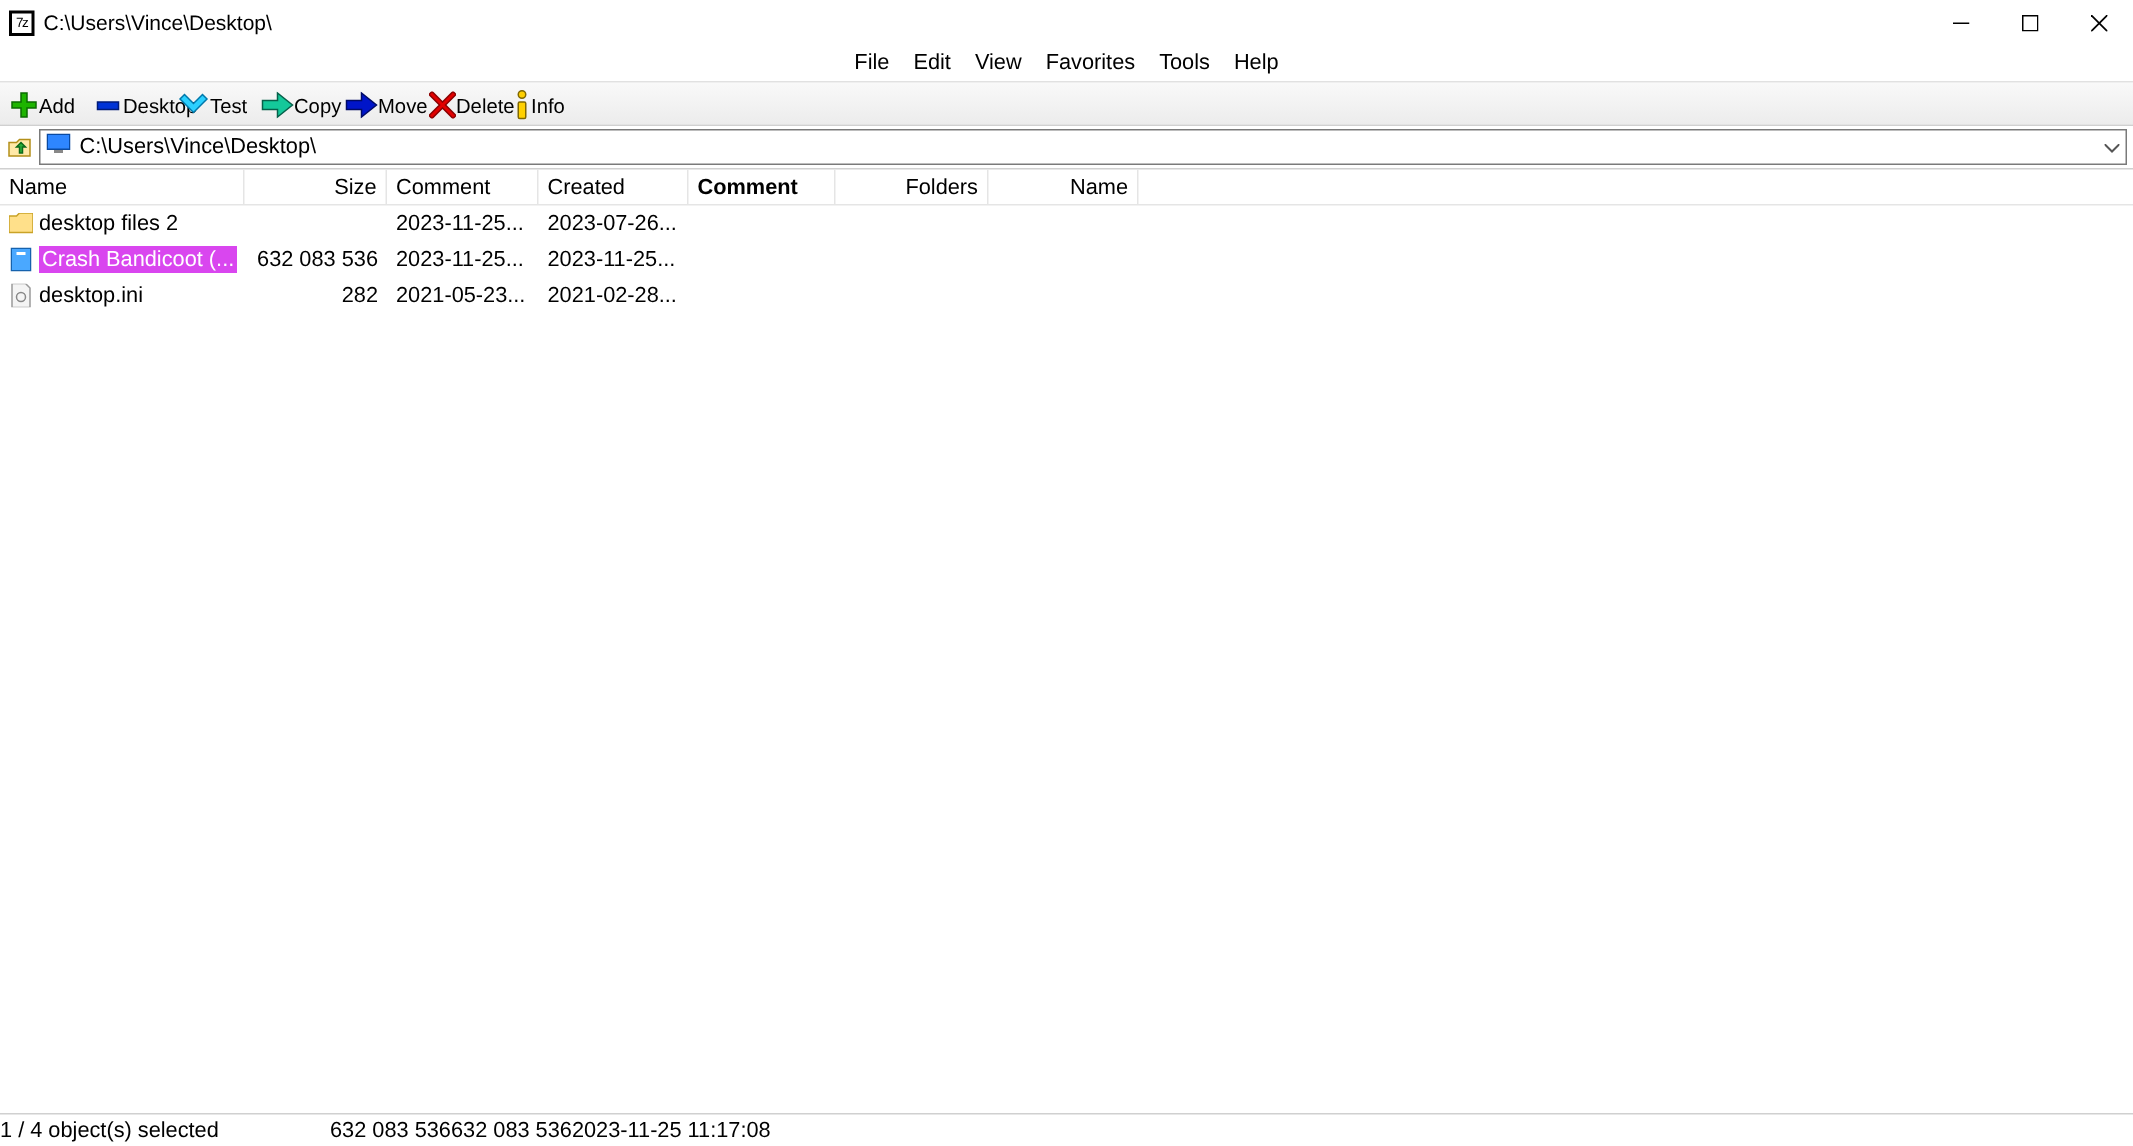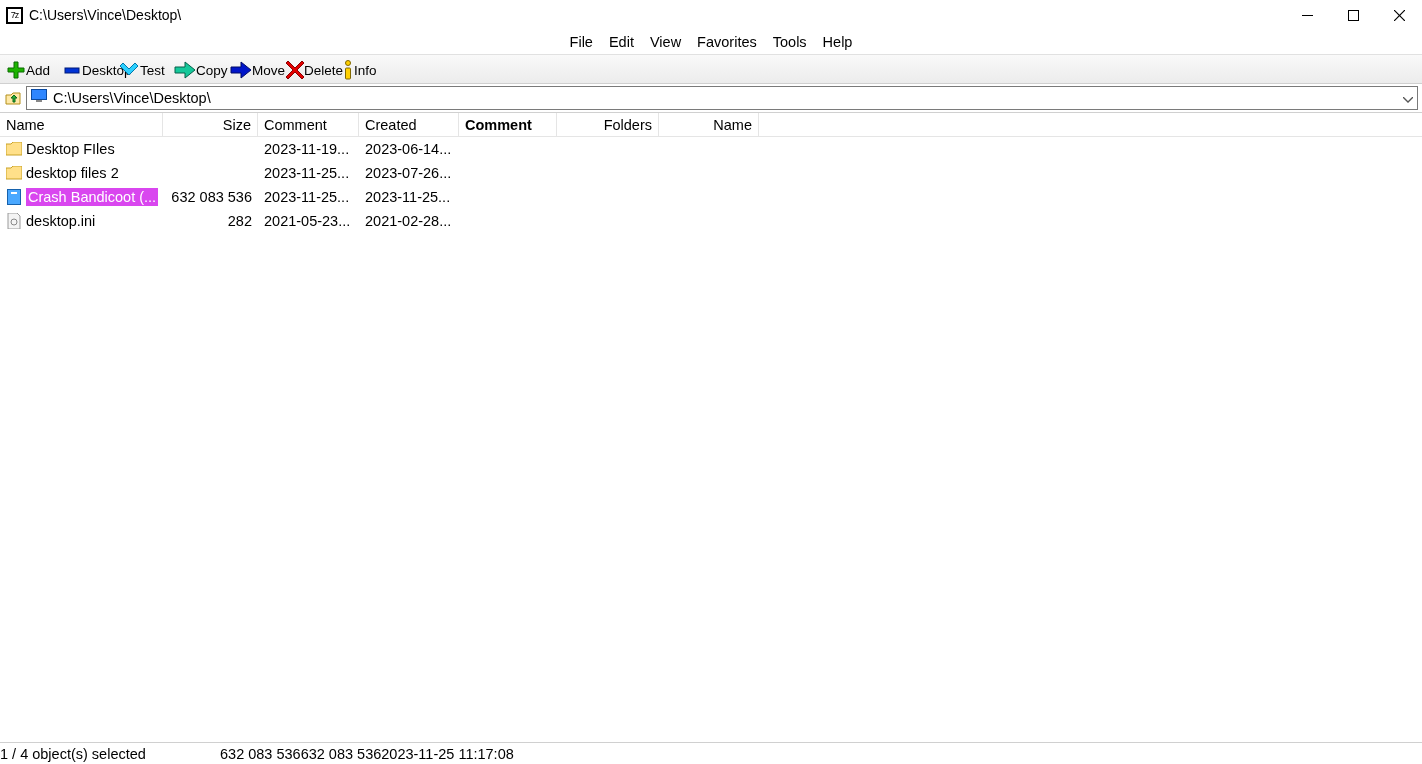--- a/index.html
+++ b/index.html
@@ -175,36 +175,20 @@
   <div class="col c-name">Name</div>
   <div class="col c-size">Size</div>
   <div class="col c-mod">Comment</div>
   <div class="col c-crt">Created</div>
   <div class="col c-com">Comment</div>
   <div class="col c-fld">Folders</div>
   <div class="col c-fil">Name</div>
 </div>
 
 <div class="filelist" id="filelist">
-    <div class="row">
-      <div class="cell c-name">
-        <span class="fi">
-          <svg width="16" height="14" viewBox="0 0 16 14">
-            <path d="M0 2 L5 2 L7 0 L16 0 L16 13 L0 13 Z" fill="#ffe08a" stroke="#c9a227"></path>
-          </svg>
-        </span>
-        <span class="namewrap"><span class="nametxt">Desktop FIles</span></span>
-      </div>
-      <div class="cell c-size"></div>
-      <div class="cell c-mod">2023-11-19...</div>
-      <div class="cell c-crt">2023-06-14...</div>
-      <div class="cell c-com"></div>
-      <div class="cell c-fld"></div>
-      <div class="cell c-fil"></div>
-    </div>
     <div class="row">
       <div class="cell c-name">
         <span class="fi">
           <svg width="16" height="14" viewBox="0 0 16 14">
             <path d="M0 2 L5 2 L7 0 L16 0 L16 13 L0 13 Z" fill="#ffe08a" stroke="#c9a227"></path>
           </svg>
         </span>
         <span class="namewrap"><span class="nametxt">desktop files 2</span></span>
       </div>
       <div class="cell c-size"></div>

